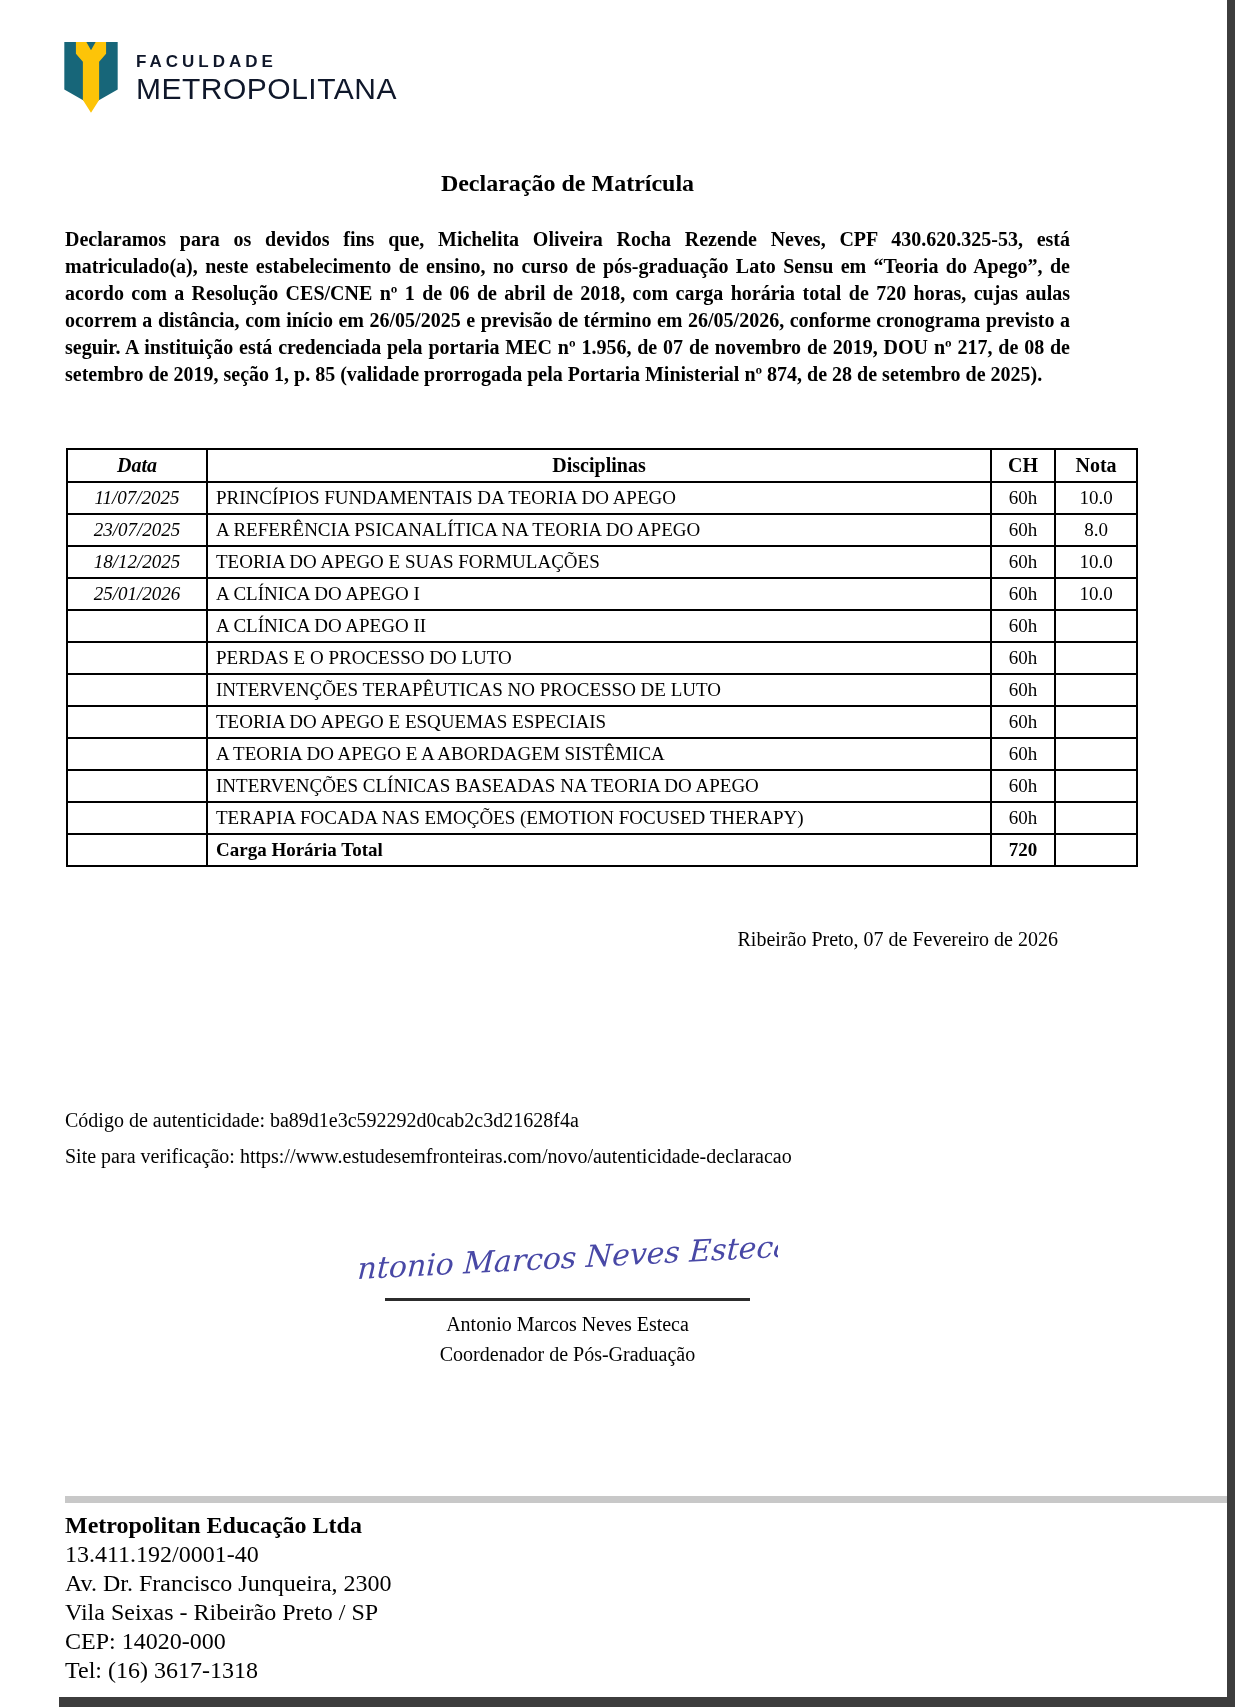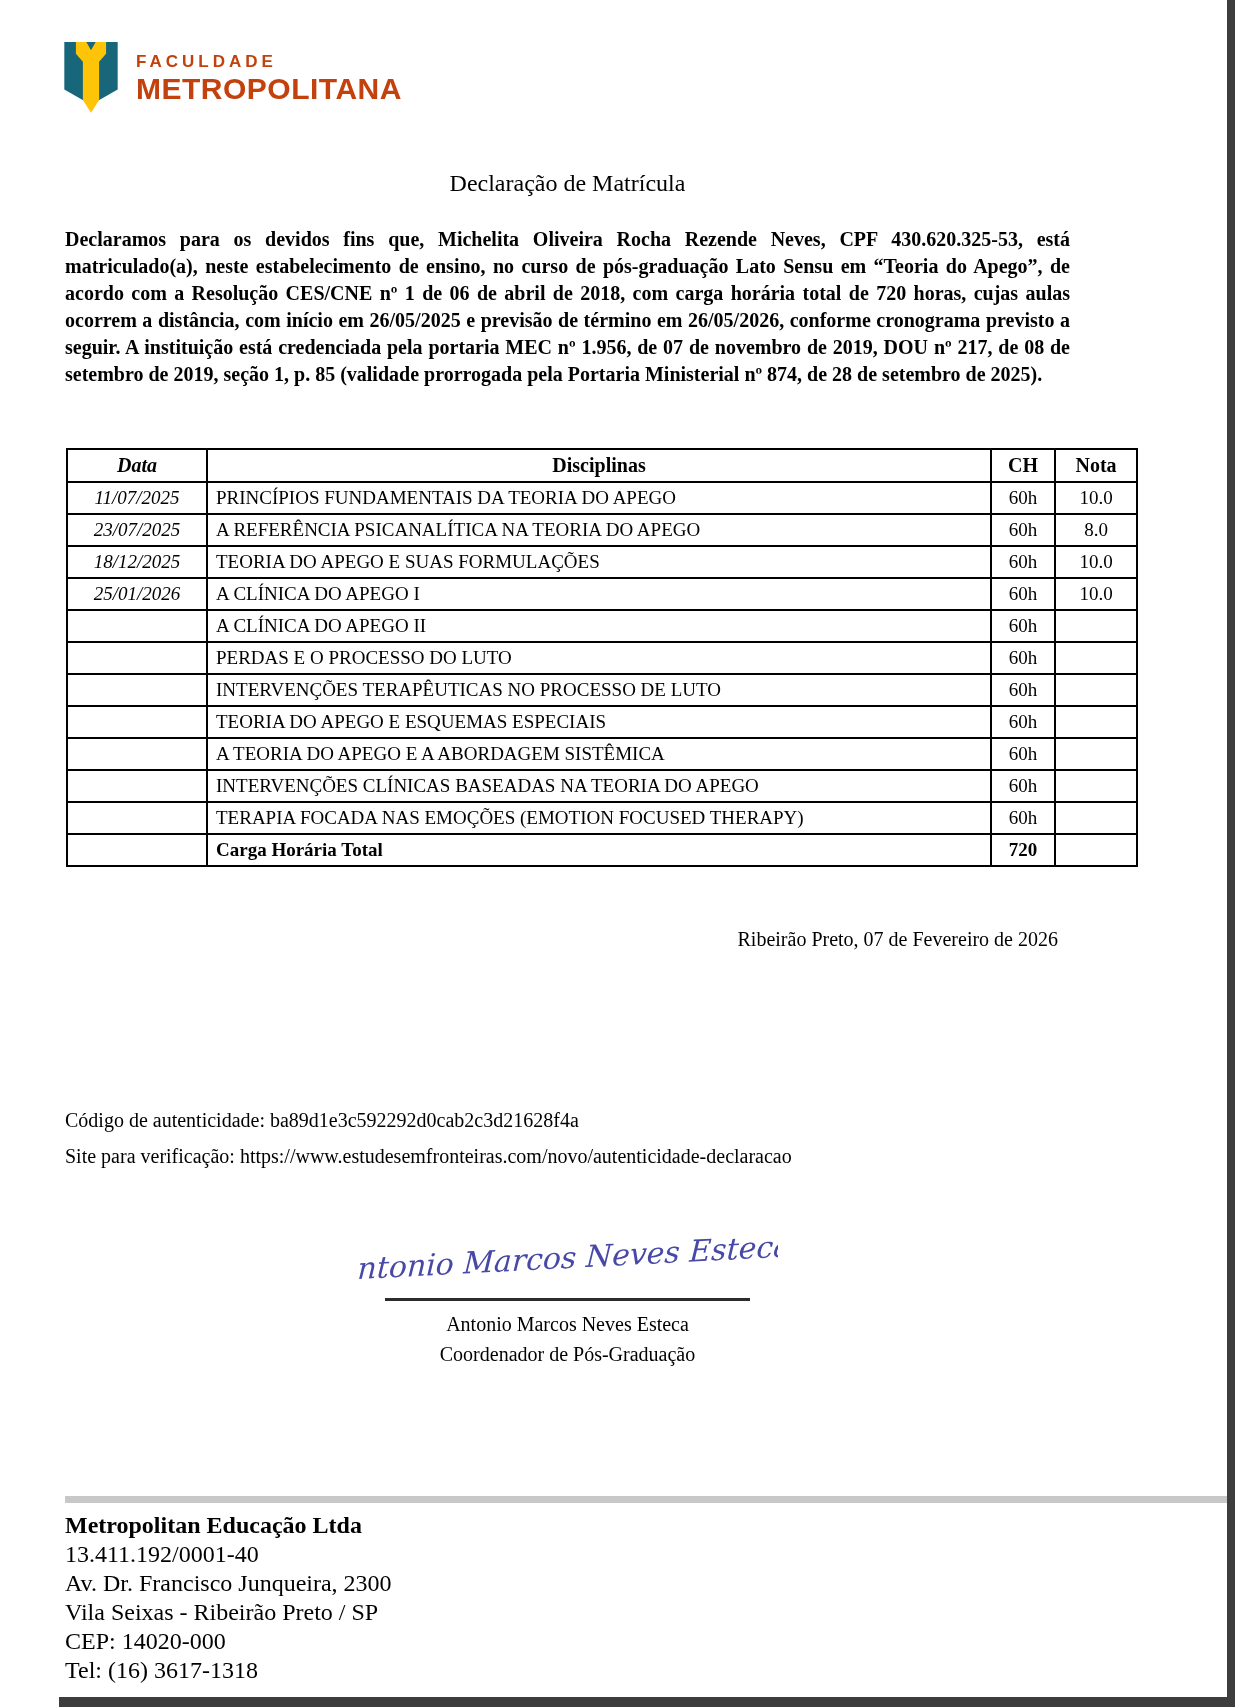--- a/index.html
+++ b/index.html
@@ -7,28 +7,28 @@
     width: 1235px; height: 1707px;
     background: #ffffff;
     font-family: "Liberation Serif", serif;
     color: #000;
   }
   .page { position: relative; width: 1235px; height: 1707px; background: #fff; overflow: hidden; }
 
   
   .logo { position: absolute; left: 62px; top: 38px; display: flex; align-items: center; }
   .logo-icon { width: 58px; height: 80px; flex: 0 0 auto; }
-  .logo-text { margin-left: 16px; font-family: "Liberation Sans", sans-serif; color: #c2410c; line-height: 1; }
+  .logo-text { margin-left: 16px; font-family: "Liberation Sans", sans-serif; color: #0f172a; line-height: 1; }
   .logo-line1 { font-size: 17px; font-weight: bold; letter-spacing: 4px; margin-bottom: 4px; }
-  .logo-line2 { font-size: 30px; font-weight: bold; letter-spacing: 0.5px; }
+  .logo-line2 { font-size: 30px; font-weight: normal; letter-spacing: 0.5px; }
 
   
   .doc-title {
     position: absolute; top: 170px; left: 65px; width: 1005px;
-    text-align: center; font-size: 24px; font-weight: normal; margin: 0;
+    text-align: center; font-size: 24px; font-weight: bold; margin: 0;
   }
 
   
   .intro {
     position: absolute; top: 226px; left: 65px; width: 1005px;
     font-size: 20px; line-height: 27px; text-align: justify; margin: 0; font-weight: bold;
   }
 
   
   .course-table {

